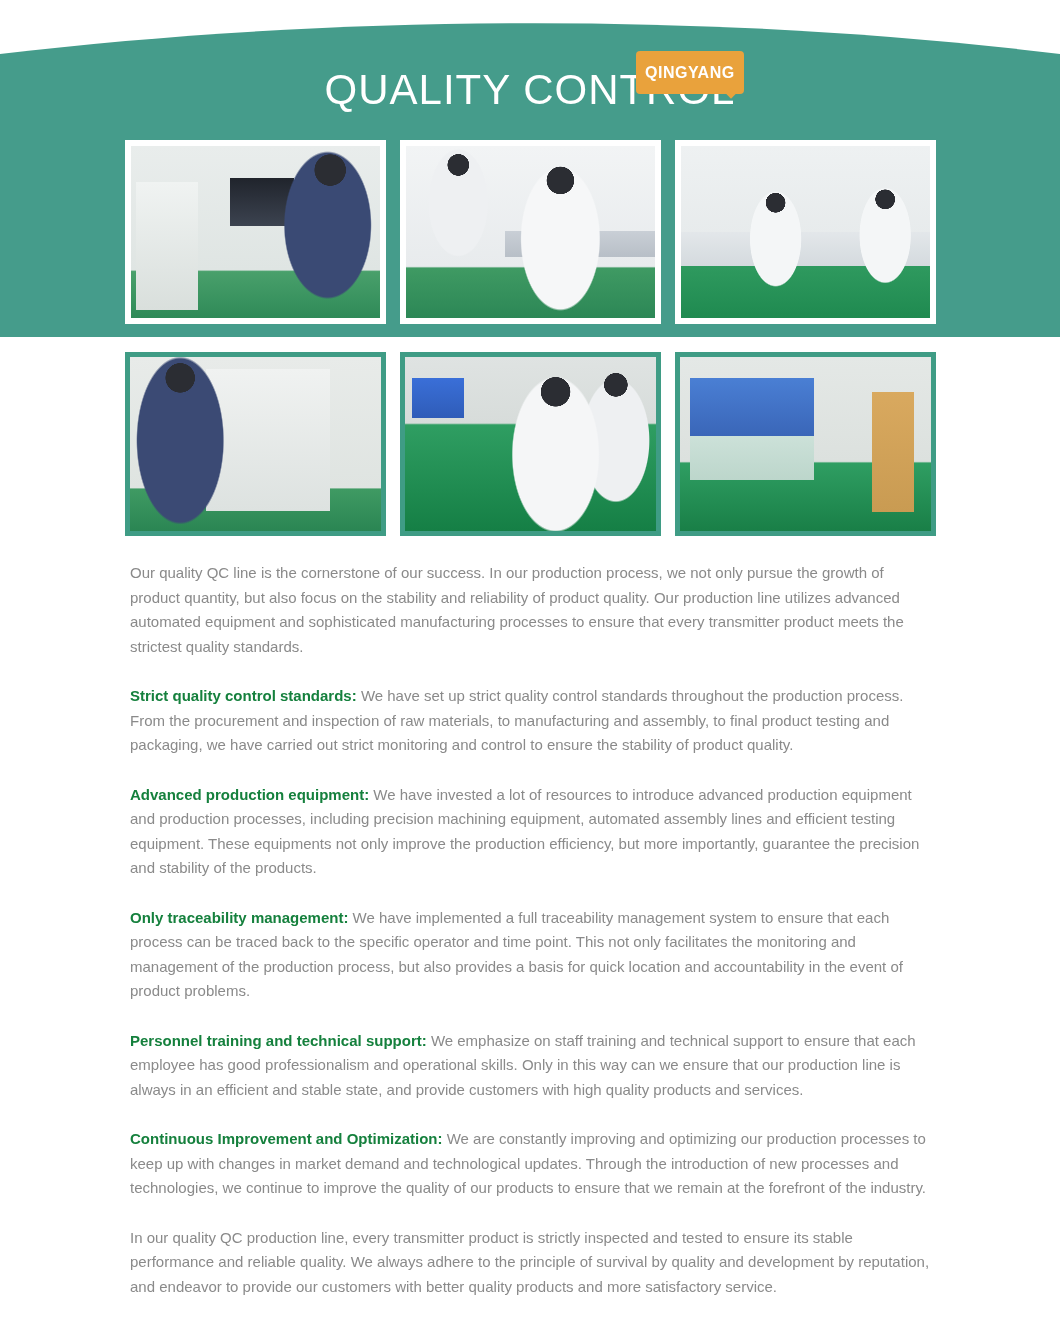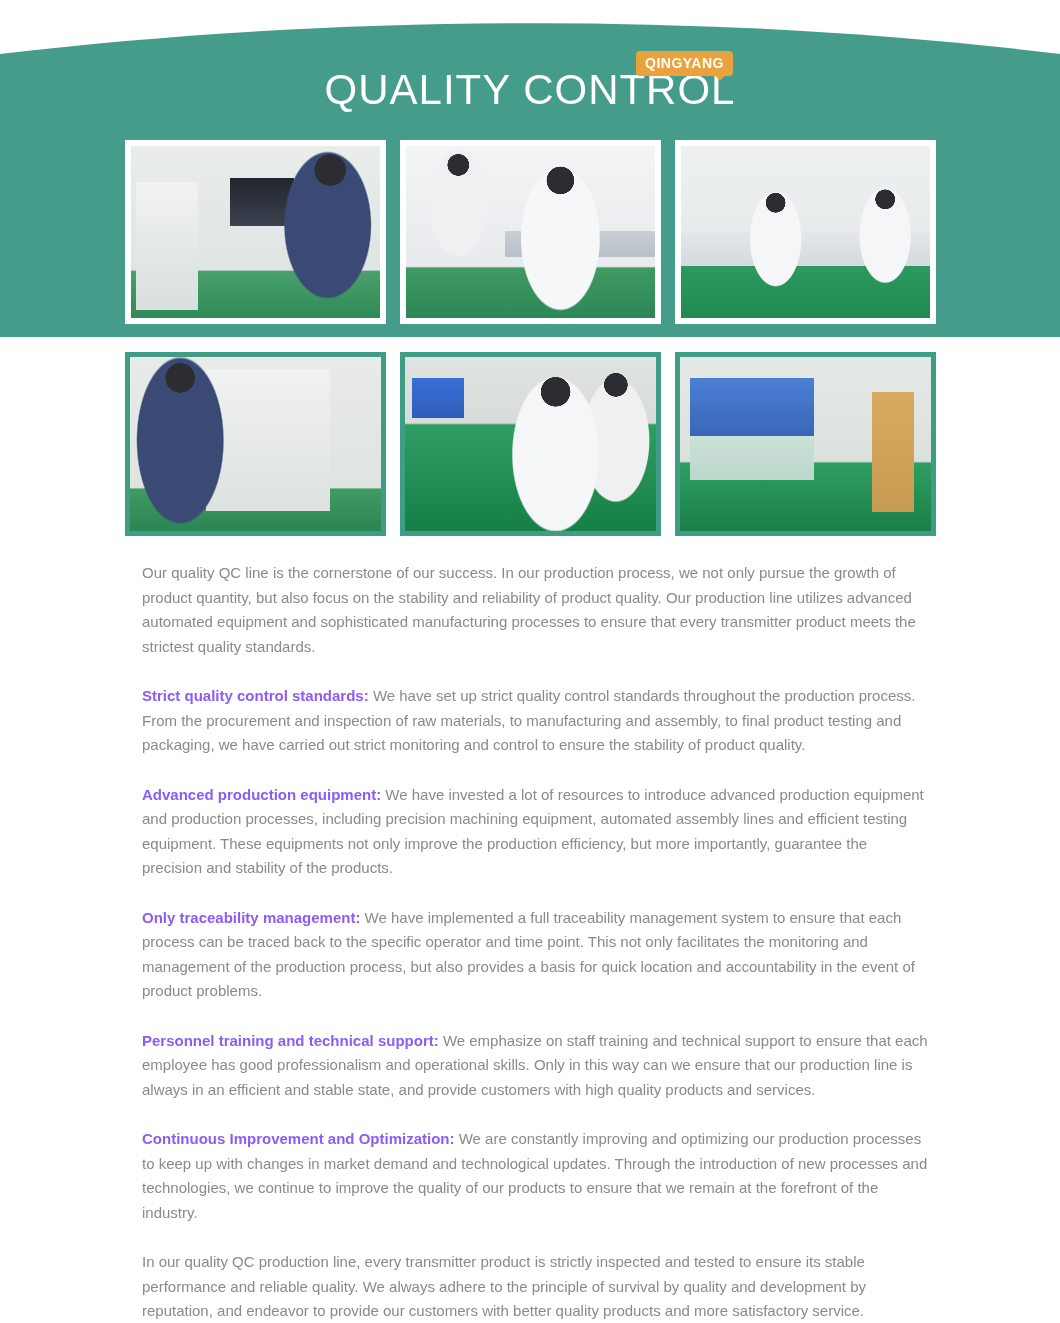--- a/index.html
+++ b/index.html
@@ -16,22 +16,22 @@
   .hero{position:absolute;top:0;left:0;width:1060px;height:337px;}
   .hero-curve{position:absolute;top:0;left:0;width:1060px;height:337px;display:block;}
   .hero-title{
     position:absolute;top:66px;left:0;right:0;
     margin:0;text-align:center;
     color:#ffffff;font-size:42px;font-weight:500;letter-spacing:1px;
   }
   .brand-badge{
     position:absolute;top:51px;left:636px;
     background:#e9a23c;color:#ffffff;
-    font-size:14px;font-weight:bold;letter-spacing:.5px;
-    padding:4px 9px;border-radius:4px;line-height:1.2;
+    font-size:16px;font-weight:bold;letter-spacing:.5px;
+    padding:12px 9px;border-radius:4px;line-height:1.2;
     z-index:3;
   }
   .brand-badge::after{
     content:"";position:absolute;bottom:-3px;right:9px;
     width:8px;height:8px;background:#e9a23c;transform:rotate(45deg);
   }
 
   
   .photo-row{
     position:absolute;left:0;width:1060px;
@@ -85,22 +85,22 @@
     linear-gradient(#d9a95f,#c99b52) no-repeat 92% 64%/42px 120px,
     linear-gradient(#4a7fd4,#3a66b8) no-repeat 8% 18%/124px 58px,
     linear-gradient(#cfe3db,#bcd6cb) no-repeat 8% 58%/124px 52px,
     linear-gradient(180deg,#e4e8e6 0%,#dce1de 60%,#2f9e62 61%,#197f47 100%);}
 
   
   .content{
     position:absolute;top:561px;left:130px;width:800px;
     color:#8a8a8a;font-size:15px;line-height:24.5px;
   }
-  .content p{margin:0 0 25px 12px;}
-  .content strong{color:#8b5cf6;font-weight:bold;}
+  .content p{margin:0 0 25px 0;}
+  .content strong{color:#15803d;font-weight:bold;}
 </style>
 </head>
 <body>
 
 <div class="page">
 
   <section class="hero">
     <svg class="hero-curve" viewBox="0 0 1060 337" preserveAspectRatio="none" aria-hidden="true">
       <path d="M0,54 C320,16 700,10 1060,54 L1060,337 L0,337 Z" fill="#459c8b"></path>
     </svg>

